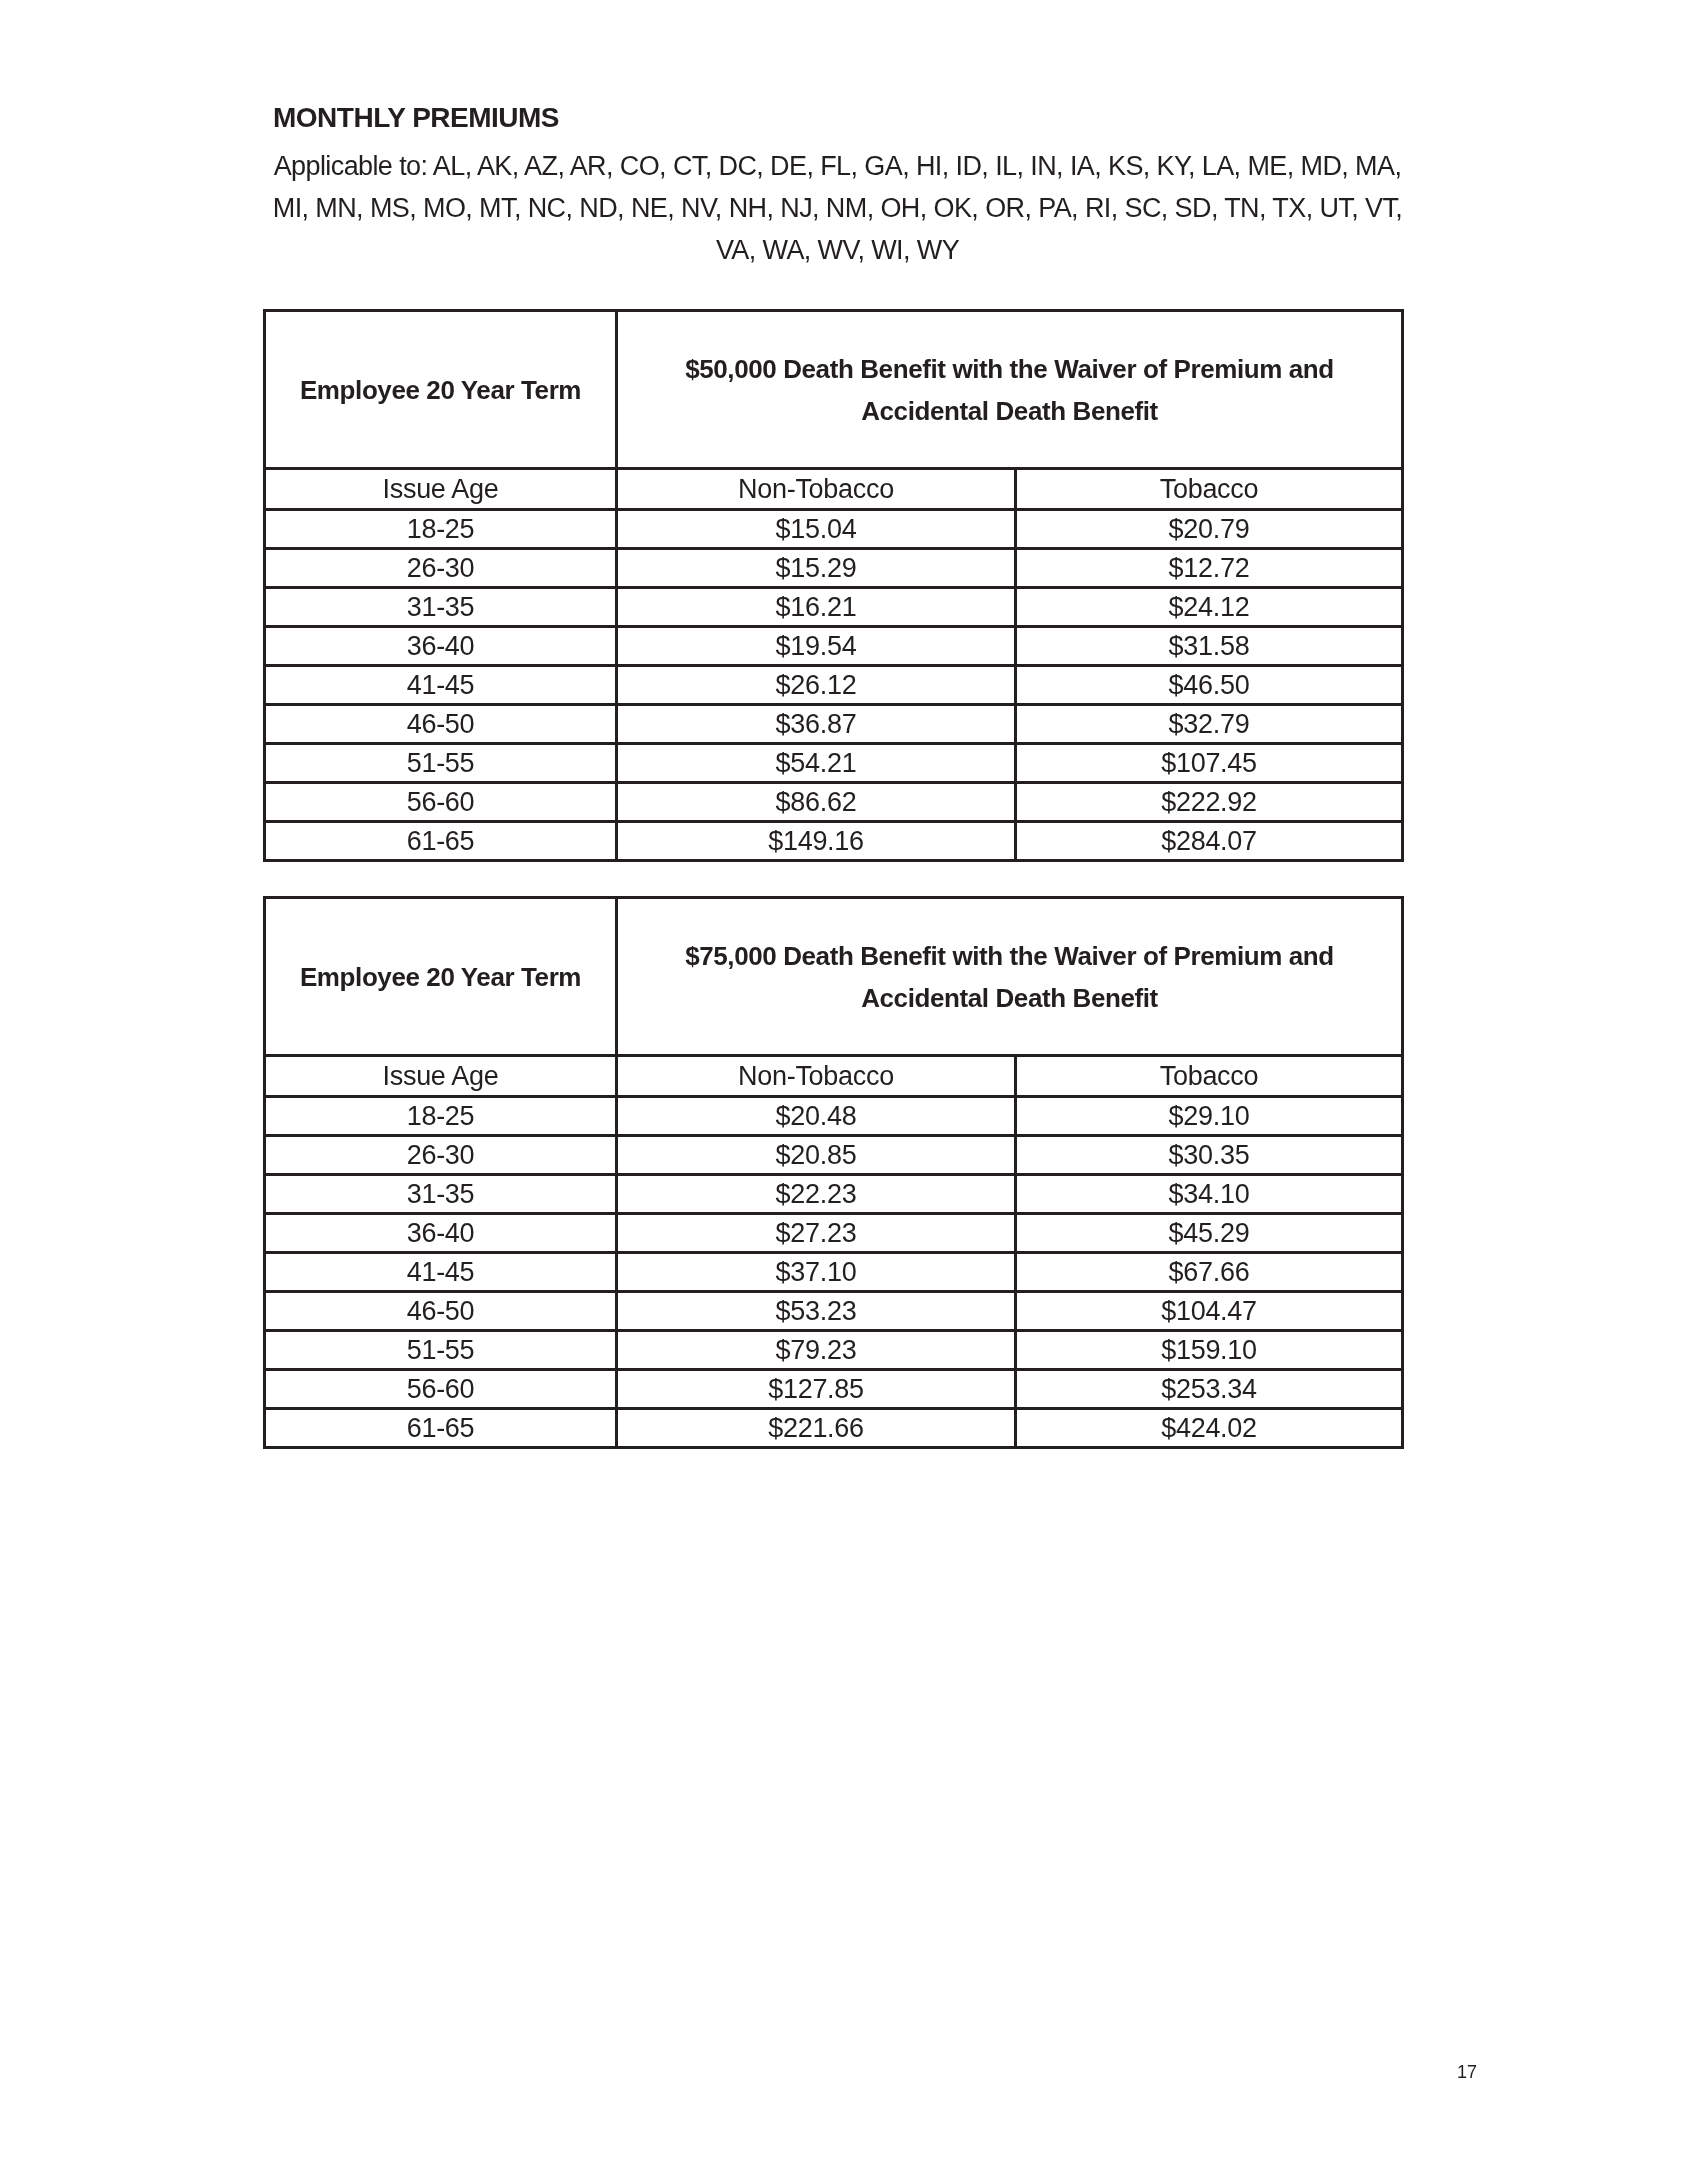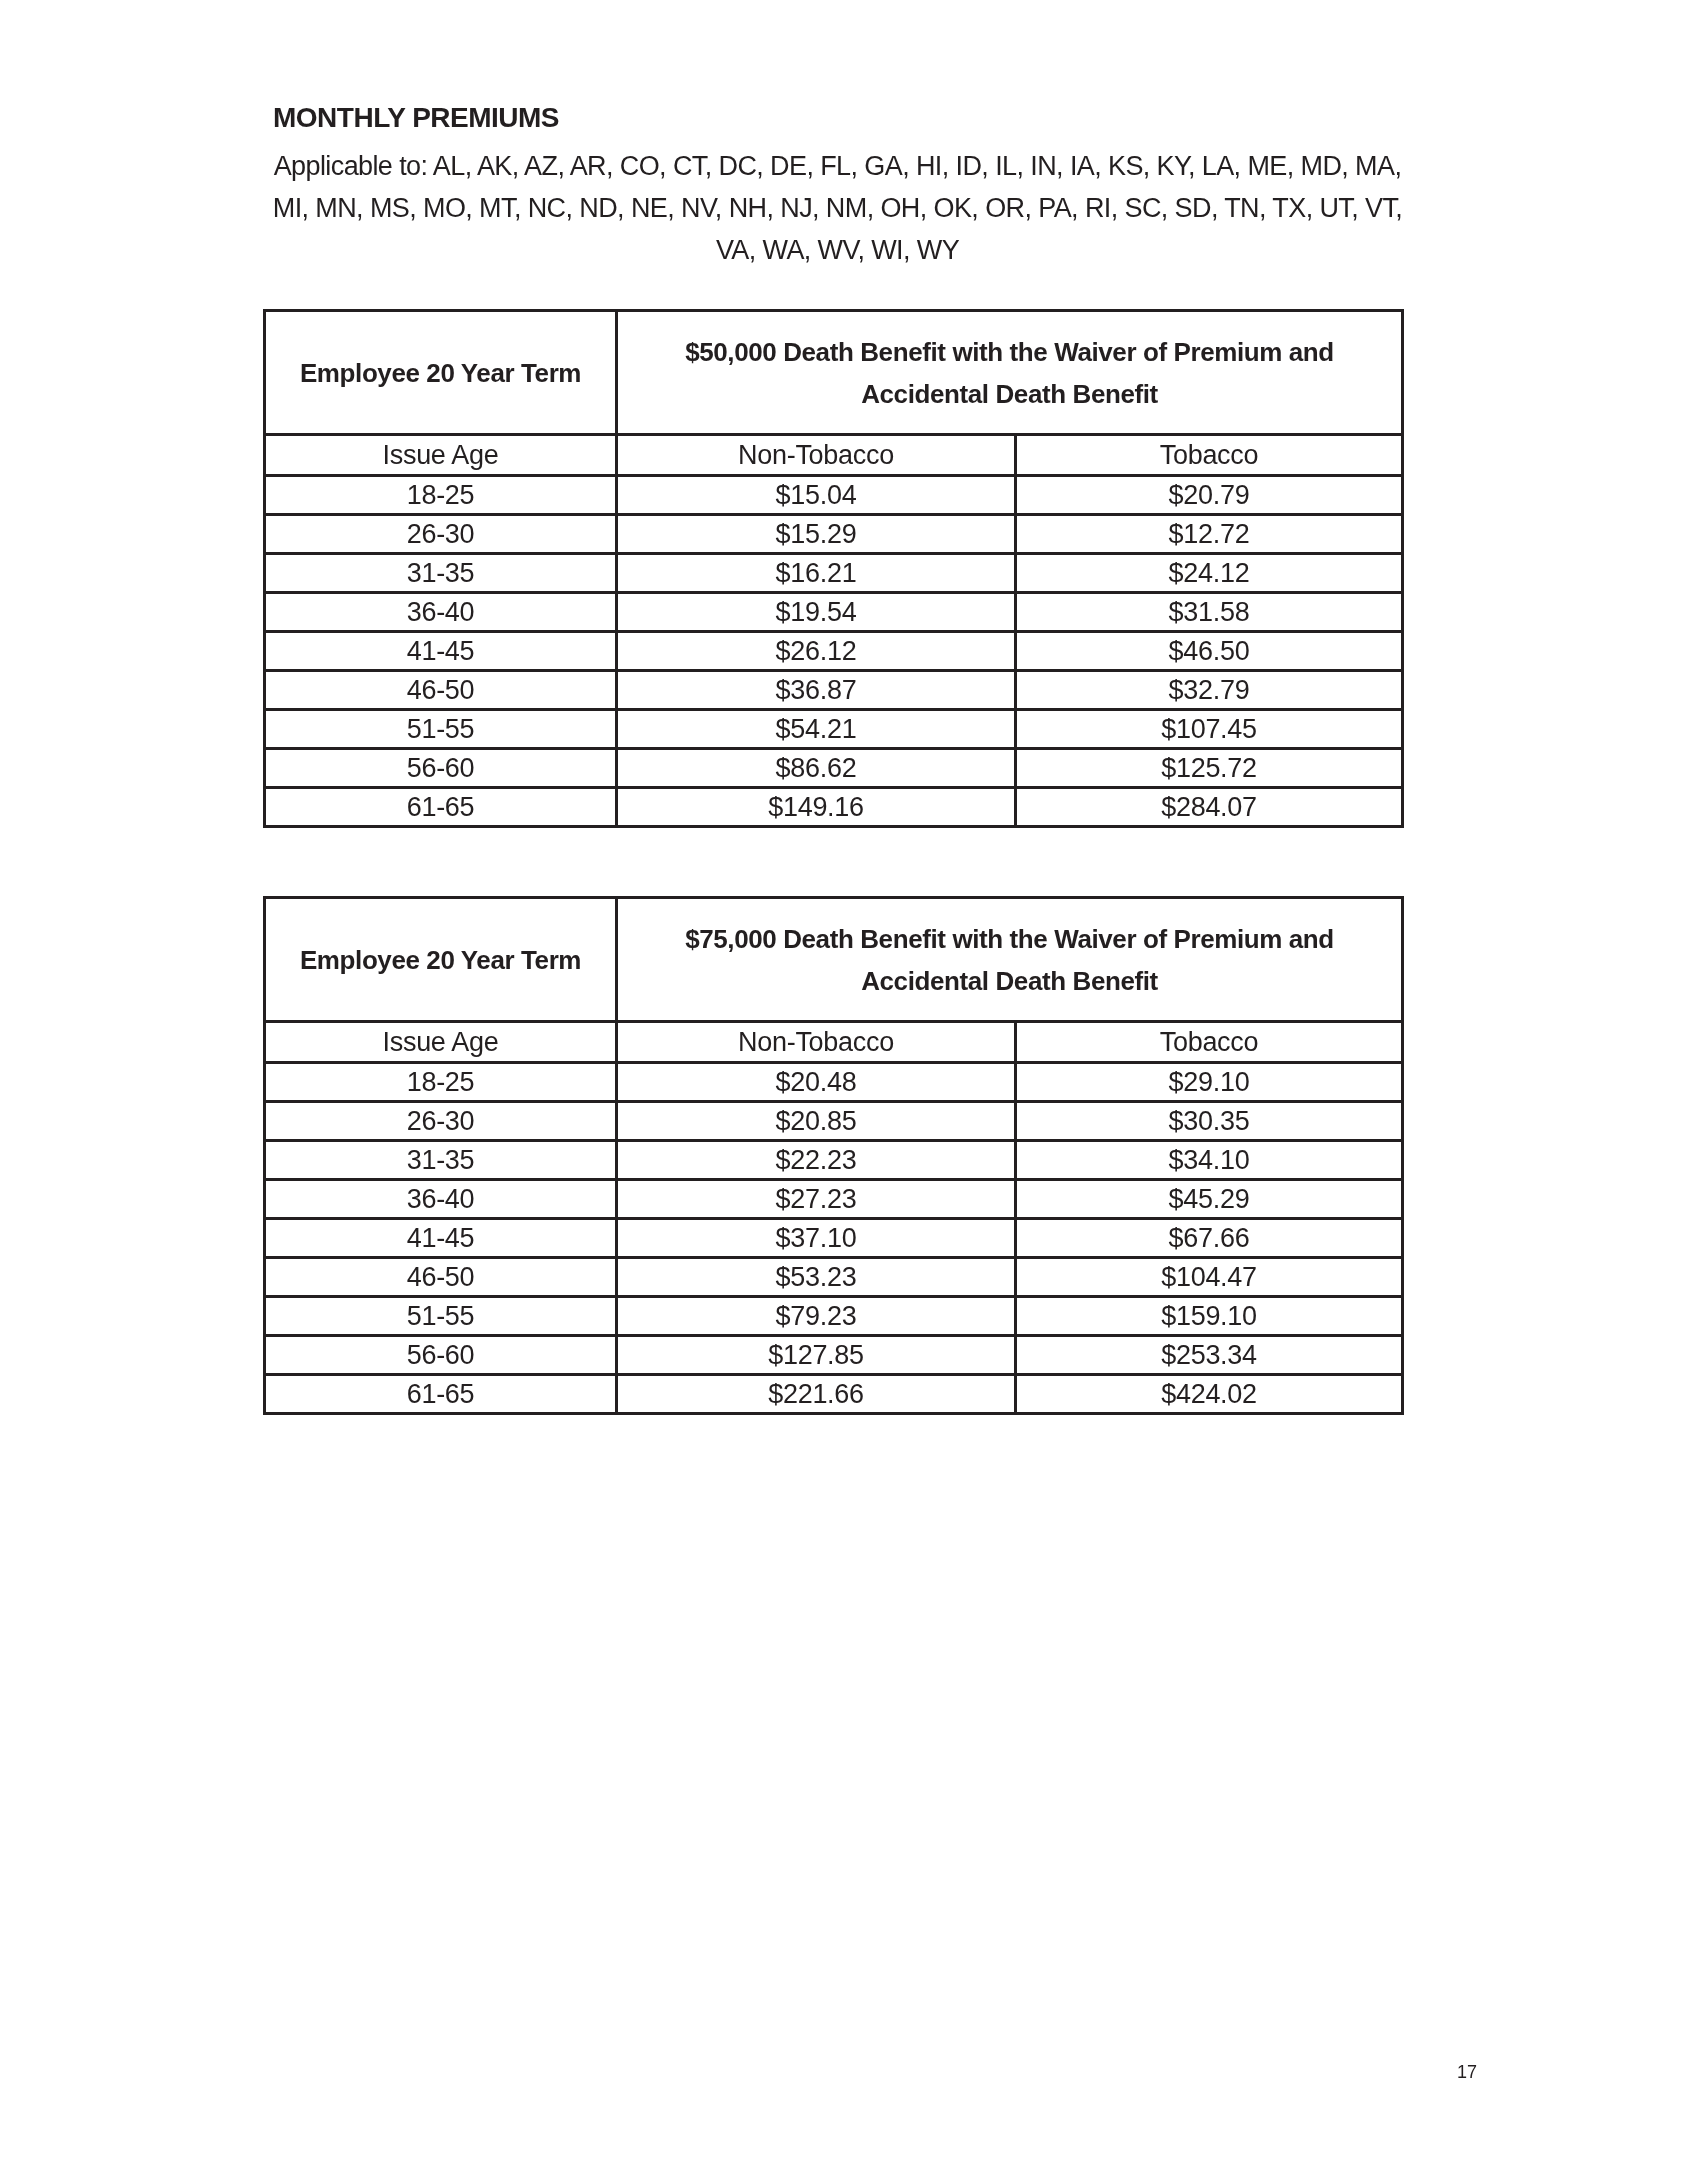--- a/index.html
+++ b/index.html
@@ -2,21 +2,21 @@
 <html><head>
 <meta charset="utf-8">
 <style>
   html, body { margin: 0; padding: 0; background: #ffffff; }
   body { width: 1683px; height: 2178px; position: relative; font-family: "Liberation Sans", "DejaVu Sans", sans-serif; color: #231f20; overflow: hidden; }
   .heading { position: absolute; left: 273px; top: 102px; font-size: 28px; font-weight: bold; letter-spacing: -0.5px; }
   .applicable { position: absolute; left: 268px; top: 145px; width: 1139px; font-size: 27px; line-height: 42px; letter-spacing: -0.6px; text-align: center; }
   table.rates { position: absolute; left: 263px; width: 1139px; border-collapse: collapse; table-layout: fixed; }
   table.rates td { border: 3px solid #231f20; text-align: center; padding: 0; font-size: 27px; letter-spacing: -0.3px; }
   table.rates td.hdr { font-weight: bold; height: 121px; font-size: 26px; line-height: 42px; letter-spacing: -0.4px; }
-  table.rates td.hdr-right { padding: 0 40px; }
+  table.rates td.hdr-right { padding: 17px 40px; }
   table.rates tr.sub td { height: 38px; }
   table.rates tr.row td { height: 36px; }
   #table1 { top: 309px; }
   #table2 { top: 896px; }
   .page-number { position: absolute; left: 1445px; top: 2062px; font-size: 18px; margin-left: 12px; }
 </style>
 </head>
 <body>
 
 <div class="heading">MONTHLY PREMIUMS</div>
@@ -71,21 +71,21 @@
         <td>$32.79</td>
       </tr>
       <tr class="row">
         <td>51-55</td>
         <td>$54.21</td>
         <td>$107.45</td>
       </tr>
       <tr class="row">
         <td>56-60</td>
         <td>$86.62</td>
-        <td>$125.72</td>
+        <td>$222.92</td>
       </tr>
       <tr class="row">
         <td>61-65</td>
         <td>$149.16</td>
         <td>$284.07</td>
       </tr>
     </tbody>
 </table>
 
 <table class="rates" id="table2">

